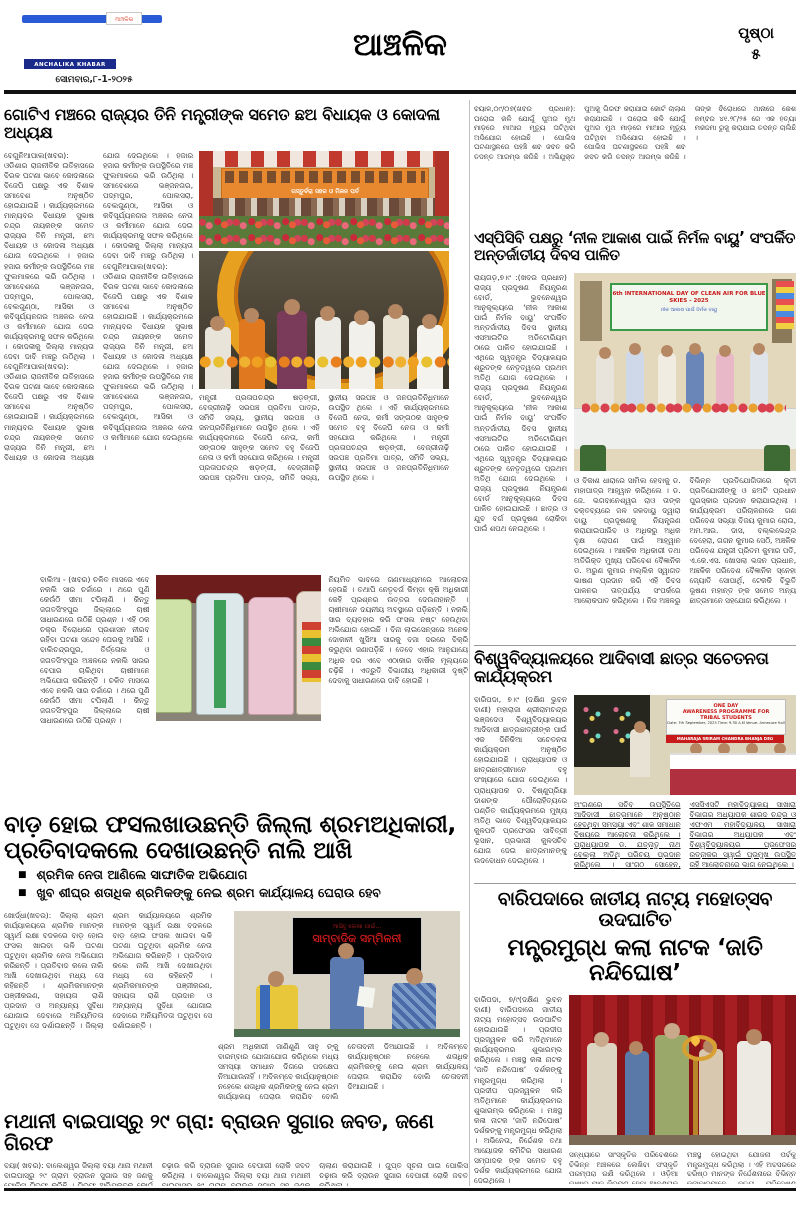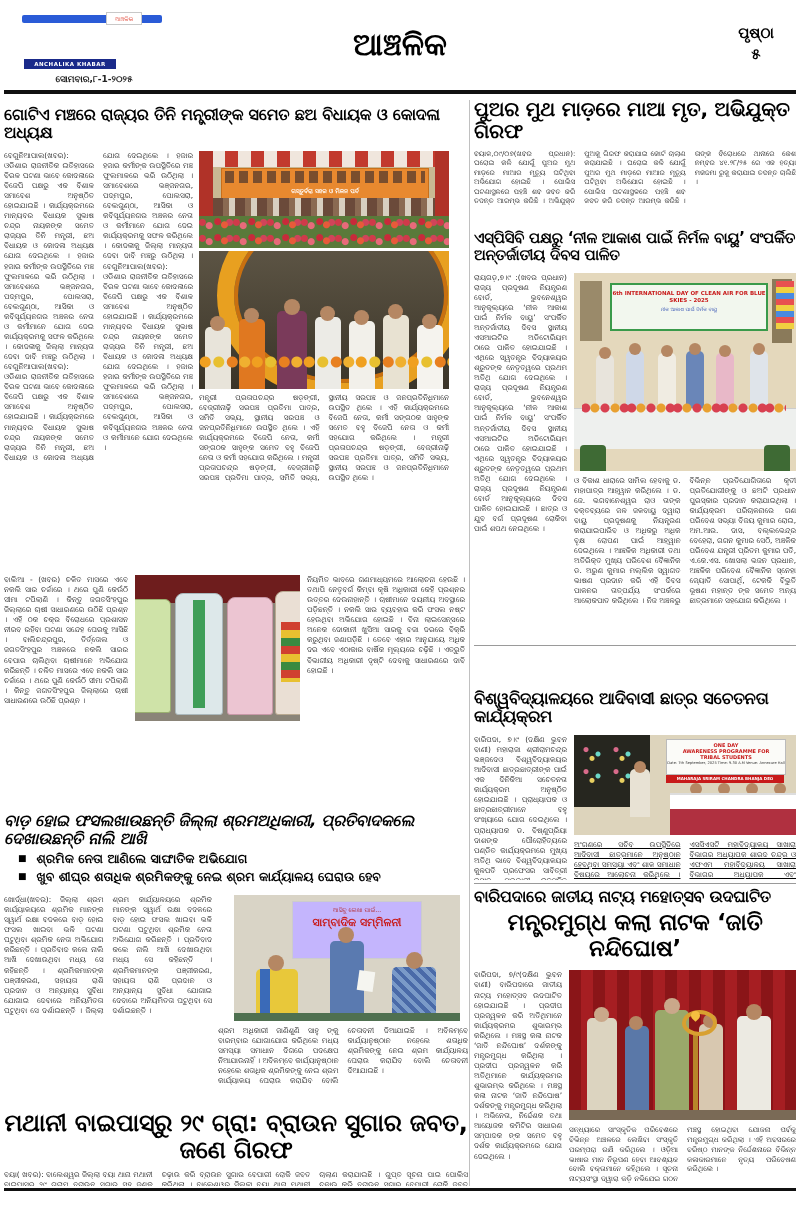--- a/index.html
+++ b/index.html
@@ -78,79 +78,78 @@
           <div class="fig" style="left:218px;bottom:0;width:26px;height:64px;background:#f5f3ee;"></div>
           <div class="head" style="left:223px;bottom:60px;width:15px;height:15px;"></div>
           <div class="abs" style="left:0;bottom:14px;width:250px;height:26px;background:radial-gradient(circle at 12% 50%, #f0a020 5px, transparent 6px),radial-gradient(circle at 38% 50%, #e8c030 5px, transparent 6px),radial-gradient(circle at 64% 50%, #e88020 5px, transparent 6px),radial-gradient(circle at 88% 50%, #f0b030 5px, transparent 6px);background-size:52px 26px;"></div>
         </div>
         <div class="body cols2" style="width:250px;height:134px;margin-top:4px;">ମନ୍ତ୍ରୀ ପ୍ରତାପଚନ୍ଦ୍ର ଷଡ଼ଙ୍ଗୀ, ବେଜ୍ରୀନାଢ଼ି ସରପଞ୍ଚ ପ୍ରତିମା ପାତ୍ର, ସମିତି ସଭ୍ୟ, ସ୍ଥାନୀୟ ସରପଞ୍ଚ ଓ ଜନପ୍ରତିନିଧିମାନେ ଉପସ୍ଥିତ ଥିଲେ । ଏହି କାର୍ଯ୍ୟକ୍ରମରେ ବିଜେପି ନେତା, କର୍ମୀ ସଙ୍ଗଠକ ସାହୁଙ୍କ ସମେତ ବହୁ ବିଜେପି ନେତା ଓ କର୍ମୀ ସହଯୋଗ କରିଥିଲେ । ମନ୍ତ୍ରୀ ପ୍ରତାପଚନ୍ଦ୍ର ଷଡ଼ଙ୍ଗୀ, ବେଜ୍ରୀନାଢ଼ି ସରପଞ୍ଚ ପ୍ରତିମା ପାତ୍ର, ସମିତି ସଭ୍ୟ, ସ୍ଥାନୀୟ ସରପଞ୍ଚ ଓ ଜନପ୍ରତିନିଧିମାନେ ଉପସ୍ଥିତ ଥିଲେ । ଏହି କାର୍ଯ୍ୟକ୍ରମରେ ବିଜେପି ନେତା, କର୍ମୀ ସଙ୍ଗଠକ ସାହୁଙ୍କ ସମେତ ବହୁ ବିଜେପି ନେତା ଓ କର୍ମୀ ସହଯୋଗ କରିଥିଲେ । ମନ୍ତ୍ରୀ ପ୍ରତାପଚନ୍ଦ୍ର ଷଡ଼ଙ୍ଗୀ, ବେଜ୍ରୀନାଢ଼ି ସରପଞ୍ଚ ପ୍ରତିମା ପାତ୍ର, ସମିତି ସଭ୍ୟ, ସ୍ଥାନୀୟ ସରପଞ୍ଚ ଓ ଜନପ୍ରତିନିଧିମାନେ ଉପସ୍ଥିତ ଥିଲେ ।</div>
       </div>
     </div>
   </div>
 
   <div class="abs" style="left:4px;top:566px;width:464px;height:244px;overflow:hidden;">
-    <div style="display:flex;gap:7px;margin-top:9px;">
+    <div style="display:flex;gap:7px;margin-top:9px;margin-left:36px;">
       <div class="body" style="width:124px;height:196px;">ବାଲିଆ - (ଖବର) ଚଳିତ ମାସରେ ଏବେ ନକଲି ସାର ଚର୍ଚ୍ଚାରେ । ଥରେ ପୁଣି କେଉଁଠି ସୀମା ଟପିଲାଣି । କିନ୍ତୁ ଜଗତସିଂହପୁର ଜିଲ୍ଲାରେ ଚାଷୀ ସାଧାରଣରେ ଉଠିଛି ପ୍ରଶ୍ନ । ଏହି ଠକ ଚକ୍ର ବିରୋଧରେ ପ୍ରଶାସନ ନୀରବ ରହିବା ଘଟଣା ସନ୍ଦେହ ଘେରକୁ ଆସିଛି । ବାଲିଚନ୍ଦ୍ରପୁର, ତିର୍ତ୍ତୋଲ ଓ ଜଗତସିଂହପୁର ଅଞ୍ଚଳରେ ନକଲି ସାରର ବେପାର ଚାଲିଥିବା ଚାଷୀମାନେ ଅଭିଯୋଗ କରିଛନ୍ତି । ଚଳିତ ମାସରେ ଏବେ ନକଲି ସାର ଚର୍ଚ୍ଚାରେ । ଥରେ ପୁଣି କେଉଁଠି ସୀମା ଟପିଲାଣି । କିନ୍ତୁ ଜଗତସିଂହପୁର ଜିଲ୍ଲାରେ ଚାଷୀ ସାଧାରଣରେ ଉଠିଛି ପ୍ରଶ୍ନ ।</div>
       <div style="width:165px;">
         <div class="photo" style="width:165px;height:146px;background:#8a8478;">
           <div class="abs" style="left:0;top:0;width:100%;height:28px;background:#6e1d1d;"></div>
           <div class="abs" style="left:-8px;top:24px;width:42px;height:112px;border-radius:6px 6px 3px 3px;background:#cfe3a8;border:1px solid #9ab070;"></div>
           <div class="abs" style="left:40px;top:18px;width:46px;height:120px;border-radius:8px 8px 3px 3px;background:#dde8ea;border:1px solid #aab8bc;">
             <div class="abs" style="left:17px;top:6px;width:12px;height:108px;background:#3f9e58;"></div>
           </div>
           <div class="abs" style="left:92px;top:22px;width:44px;height:116px;border-radius:8px 8px 3px 3px;background:#ecc5d2;border:1px solid #c898a8;"></div>
           <div class="abs" style="left:140px;top:16px;width:36px;height:122px;border-radius:8px 8px 3px 3px;background:#eadfd4;border:1px solid #b8a890;">
             <div class="abs" style="left:5px;top:30px;width:24px;height:60px;background:repeating-linear-gradient(#d04030 0 8px,#e8c030 8px 16px,#3a8a40 16px 24px);"></div>
           </div>
         </div>
       </div>
       <div class="body" style="width:158px;height:196px;">ନିୟମିତ ଭାବରେ ଗଣମାଧ୍ୟମରେ ଆଲୋଚନା ହେଉଛି । ତଥାପି ନେତୃବର୍ଗ କିମ୍ବା କୃଷି ଅଧିକାରୀ କେହି ପ୍ରଶ୍ନର ଉତ୍ତର ଦେଉନାହାନ୍ତି । ଚାଷୀମାନେ ଦୟନୀୟ ଅବସ୍ଥାରେ ପଡ଼ିଛନ୍ତି । ନକଲି ସାର ବ୍ୟବହାର କରି ଫସଲ ନଷ୍ଟ ହେଉଥିବା ଅଭିଯୋଗ ହୋଇଛି । ବିନା ଲାଇସେନ୍ସରେ ଅନେକ ଦୋକାନୀ ଖୁସିଆ ସାରକୁ ବଜା ଦରରେ ବିକ୍ରି କରୁଥିବା ଜଣାପଡ଼ିଛି । ତେବେ ଏହାର ଆନୁଯାୟେ ଅଧିକ ଦର ଏବେ ଏଠାକାର ବାର୍ଷିକ ମୂଲ୍ୟରେ ଚଢ଼ିଛି । ଏତ୍ରୁତି ବିଭାଗୀୟ ଅଧିକାରୀ ଦୃଷ୍ଟି ଦେବାକୁ ସାଧାରଣରେ ଦାବି ହୋଇଛି ।</div>
     </div>
   </div>
 
   <div class="abs" style="left:4px;top:812px;width:464px;height:296px;overflow:hidden;">
-    <div class="hl" style="font-size:16px;font-style:italic;">ବାଡ଼ ହୋଇ ଫସଲଖାଉଛନ୍ତି ଜିଲ୍ଲା ଶ୍ରମଅଧିକାରୀ, ପ୍ରତିବାଦକଲେ ଦେଖାଉଛନ୍ତି ନାଲି ଆଖି</div>
+    <div class="hl" style="font-size:23px;">ବାଡ଼ ହୋଇ ଫସଲଖାଉଛନ୍ତି ଜିଲ୍ଲା ଶ୍ରମଅଧିକାରୀ, ପ୍ରତିବାଦକଲେ ଦେଖାଉଛନ୍ତି ନାଲି ଆଖି</div>
     <div class="bullet-row">
         <span class="sq">■</span>
         <span>ଶ୍ରମିକ ନେତା ଆଣିଲେ ସାଙ୍ଘାତିକ ଅଭିଯୋଗ</span>
       </div>
     <div class="bullet-row">
         <span class="sq">■</span>
         <span>ଖୁବ ଶୀଘ୍ର ଶତାଧିକ ଶ୍ରମିକଙ୍କୁ ନେଇ ଶ୍ରମ କାର୍ଯ୍ୟାଳୟ ଘେରାଉ ହେବ</span>
       </div>
     <div style="display:flex;gap:6px;margin-top:10px;">
       <div class="body cols2" style="width:208px;height:218px;">ଖୋର୍ଦ୍ଧା(ଖବର): ଜିଲ୍ଲା ଶ୍ରମ କାର୍ଯ୍ୟାଳୟରେ ଶ୍ରମିକ ମାନଙ୍କ ସ୍ୱାର୍ଥ ରକ୍ଷା ବଦଳରେ ବାଡ଼ ହୋଇ ଫସଲ ଖାଇବା ଭଳି ଘଟଣା ଘଟୁଥିବା ଶ୍ରମିକ ନେତା ଅଭିଯୋଗ କରିଛନ୍ତି । ପ୍ରତିବାଦ କଲେ ନାଲି ଆଖି ଦେଖାଉଥିବା ମଧ୍ୟ ସେ କହିଛନ୍ତି । ଶ୍ରମିକମାନଙ୍କ ପଞ୍ଜୀକରଣ, ସହାୟତା ରାଶି ପ୍ରଦାନ ଓ ଅନ୍ୟାନ୍ୟ ସୁବିଧା ଯୋଗାଇ ଦେବାରେ ଅନିୟମିତତା ଘଟୁଥିବା ସେ ଦର୍ଶାଇଛନ୍ତି । ଜିଲ୍ଲା ଶ୍ରମ କାର୍ଯ୍ୟାଳୟରେ ଶ୍ରମିକ ମାନଙ୍କ ସ୍ୱାର୍ଥ ରକ୍ଷା ବଦଳରେ ବାଡ଼ ହୋଇ ଫସଲ ଖାଇବା ଭଳି ଘଟଣା ଘଟୁଥିବା ଶ୍ରମିକ ନେତା ଅଭିଯୋଗ କରିଛନ୍ତି । ପ୍ରତିବାଦ କଲେ ନାଲି ଆଖି ଦେଖାଉଥିବା ମଧ୍ୟ ସେ କହିଛନ୍ତି । ଶ୍ରମିକମାନଙ୍କ ପଞ୍ଜୀକରଣ, ସହାୟତା ରାଶି ପ୍ରଦାନ ଓ ଅନ୍ୟାନ୍ୟ ସୁବିଧା ଯୋଗାଇ ଦେବାରେ ଅନିୟମିତତା ଘଟୁଥିବା ସେ ଦର୍ଶାଇଛନ୍ତି ।</div>
       <div style="width:250px;">
         <div class="photo" style="width:226px;height:126px;margin-left:16px;background:#d9d4c6;">
-          <div class="abs" style="left:58px;top:6px;width:128px;height:56px;background:#c4b5fd;border:1px solid #ccc;">
+          <div class="abs" style="left:58px;top:6px;width:128px;height:56px;background:#000000;border:1px solid #ccc;">
             <div style="text-align:center;font-size:6px;color:#b02020;margin-top:4px;">ଆସିବୁ ଲେଖା ପାଇଁ...</div>
             <div style="text-align:center;font-size:11px;font-weight:bold;color:#c81a1a;margin-top:2px;">ସାମ୍ବାଦିକ ସମ୍ମିଳନୀ</div>
           </div>
           <div class="fig" style="left:22px;bottom:8px;width:42px;height:44px;background:#e8c83a;"></div>
           <div class="abs" style="left:26px;bottom:8px;width:10px;height:44px;background:#3a6ab8;"></div>
           <div class="head" style="left:34px;bottom:50px;width:16px;height:16px;"></div>
           <div class="fig" style="left:96px;bottom:8px;width:34px;height:72px;background:#5a7ab0;"></div>
           <div class="head" style="left:104px;bottom:78px;width:16px;height:16px;"></div>
           <div class="abs" style="left:124px;bottom:30px;width:16px;height:20px;background:#f5f5f0;transform:rotate(8deg);"></div>
           <div class="fig" style="left:158px;bottom:8px;width:44px;height:46px;background:repeating-linear-gradient(45deg,#4a6aa8 0 4px,#7a9ac8 4px 8px);"></div>
           <div class="head" style="left:172px;bottom:52px;width:17px;height:17px;"></div>
           <div class="abs" style="left:0;bottom:0;width:100%;height:8px;background:#4f7050;"></div>
         </div>
         <div class="body cols2" style="width:250px;height:82px;margin-top:5px;">ଶ୍ରମ ଅଧିକାରୀ ଜାଣିଶୁଣି ସାହୁ ଙ୍କୁ ବାରମ୍ବାର ଯୋଗାଯୋଗ କରିଥିଲେ ମଧ୍ୟ ସମସ୍ୟା ସମାଧାନ ଦିଗରେ ପଦକ୍ଷେପ ନିଆଯାଉନାହିଁ । ଅବିଳମ୍ବେ କାର୍ଯ୍ୟାନୁଷ୍ଠାନ ନହେଲେ ଶତାଧିକ ଶ୍ରମିକଙ୍କୁ ନେଇ ଶ୍ରମ କାର୍ଯ୍ୟାଳୟ ଘେରାଉ କରାଯିବ ବୋଲି ଚେତାବନୀ ଦିଆଯାଇଛି । ଅବିଳମ୍ବେ କାର୍ଯ୍ୟାନୁଷ୍ଠାନ ନହେଲେ ଶତାଧିକ ଶ୍ରମିକଙ୍କୁ ନେଇ ଶ୍ରମ କାର୍ଯ୍ୟାଳୟ ଘେରାଉ କରାଯିବ ବୋଲି ଚେତାବନୀ ଦିଆଯାଇଛି ।</div>
       </div>
     </div>
   </div>
 
   <div class="abs" style="left:4px;top:1110px;width:464px;height:76px;overflow:hidden;">
-    <div class="hl" style="font-size:24px;text-align:center;">ମଥାନୀ ବାଇପାସ୍‌ରୁ ୨୯ ଗ୍ରା: ବ୍ରାଉନ ସୁଗାର ଜବତ,  ଜଣେ  ଗିରଫ</div>
+    <div class="hl" style="font-size:20px;">ମଥାନୀ ବାଇପାସ୍‌ରୁ ୨୯ ଗ୍ରା: ବ୍ରାଉନ ସୁଗାର ଜବତ,  ଜଣେ  ଗିରଫ</div>
     <div class="body cols3" style="width:464px;height:46px;margin-top:6px;">ବୟା( ଖବର): ବାଲେଶ୍ୱର ଜିଲ୍ଲା ବୟା ଥାନା ମଥାନୀ ବାଇପାସ୍‌ରୁ ୨୯ ଗ୍ରାମ ବ୍ରାଉନ ସୁଗାର ସହ ଜଣକୁ ପୋଲିସ ଗିରଫ କରିଛି । ଗିରଫ ଅଭିଯୁକ୍ତକୁ କୋର୍ଟ ଚାଲାଣ କରାଯାଇଛି । ଗୁପ୍ତ ସୂଚନା ପାଇ ପୋଲିସ ଚଢ଼ାଉ କରି ବ୍ରାଉନ ସୁଗାର ବେପାରୀ ରୋକି ଜବତ କରିଥିଲା । ବାଲେଶ୍ୱର ଜିଲ୍ଲା ବୟା ଥାନା ମଥାନୀ ବାଇପାସ୍‌ରୁ ୨୯ ଗ୍ରାମ ବ୍ରାଉନ ସୁଗାର ସହ ଜଣକୁ ପୋଲିସ ଗିରଫ କରିଛି । ଗିରଫ ଅଭିଯୁକ୍ତକୁ କୋର୍ଟ ଚାଲାଣ କରାଯାଇଛି । ଗୁପ୍ତ ସୂଚନା ପାଇ ପୋଲିସ ଚଢ଼ାଉ କରି ବ୍ରାଉନ ସୁଗାର ବେପାରୀ ରୋକି ଜବତ କରିଥିଲା ।</div>
   </div>
 
   <div class="abs" style="left:474px;top:98px;width:322px;height:128px;overflow:hidden;">
-    <div class="hl" style="font-size:20px;">ପୁଅର ମୁଥ ମାଡ଼ରେ ମାଆ ମୃତ, ଅଭିଯୁକ୍ତ ଗିରଫ</div>
     <div class="body cols3" style="width:322px;height:88px;margin-top:7px;font-size:7px;">ବୟାଳ,୦୯/୦୭(ଖବର ପ୍ରଧାନ): ଘରୋଇ କଳି ଯୋଗୁଁ ପୁଅର ମୁଥ ମାଡ଼ରେ ମାଆର ମୃତ୍ୟୁ ଘଟିଥିବା ଅଭିଯୋଗ ହୋଇଛି । ପୋଲିସ ଘଟଣାସ୍ଥଳରେ ପହଞ୍ଚି ଶବ ଜବତ କରି ତଦନ୍ତ ଆରମ୍ଭ କରିଛି । ଅଭିଯୁକ୍ତ ପୁଅକୁ ଗିରଫ କରାଯାଇ କୋର୍ଟ ଚାଲାଣ କରାଯାଇଛି । ଘରୋଇ କଳି ଯୋଗୁଁ ପୁଅର ମୁଥ ମାଡ଼ରେ ମାଆର ମୃତ୍ୟୁ ଘଟିଥିବା ଅଭିଯୋଗ ହୋଇଛି । ପୋଲିସ ଘଟଣାସ୍ଥଳରେ ପହଞ୍ଚି ଶବ ଜବତ କରି ତଦନ୍ତ ଆରମ୍ଭ କରିଛି । ତାଙ୍କ ବିରୋଧରେ ଥାନାରେ କେଶ ନମ୍ବର ୪୧.୨୮/୨୫ ରେ ଏକ ହତ୍ୟା ମକଦ୍ଦମା ରୁଜୁ କରାଯାଇ ତଦନ୍ତ ଚାଲିଛି ।</div>
   </div>
 
   <div class="abs" style="left:474px;top:230px;width:322px;height:412px;overflow:hidden;">
     <div class="hl" style="font-size:15px;">ଏସ୍‌ପିସିବି ପକ୍ଷରୁ ‘ନୀଳ ଆକାଶ ପାଇଁ ନିର୍ମଳ ବାୟୁ’ ସଂପର୍କିତ ଅନ୍ତର୍ଜାତୀୟ ଦିବସ ପାଳିତ</div>
     <div style="display:flex;gap:7px;margin-top:9px;">
       <div class="body" style="width:93px;height:372px;">ରାୟଗଡ଼,୭।୯ :(ଖବର ପ୍ରଧାନ) ରାଜ୍ୟ ପ୍ରଦୂଷଣ ନିୟନ୍ତ୍ରଣ ବୋର୍ଡ, ଭୁବନେଶ୍ୱର ଆନୁକୂଲ୍ୟରେ ‘ନୀଳ ଆକାଶ ପାଇଁ ନିର୍ମଳ ବାୟୁ’ ସଂପର୍କିତ ଅନ୍ତର୍ଜାତୀୟ ଦିବସ ସ୍ଥାନୀୟ ଏସଆଇଟିର ଅଡିଟୋରିୟମ ଠାରେ ପାଳିତ ହୋଇଯାଇଛି । ଏଥିରେ ସ୍ୱତନ୍ତ୍ର ବିଦ୍ୟାଳୟର ଶ୍ରୁତଙ୍କ ନେତୃତ୍ୱରେ ପ୍ରଥମ ଅତିଥି ଯୋଗ ଦେଇଥିଲେ । ରାଜ୍ୟ ପ୍ରଦୂଷଣ ନିୟନ୍ତ୍ରଣ ବୋର୍ଡ, ଭୁବନେଶ୍ୱର ଆନୁକୂଲ୍ୟରେ ‘ନୀଳ ଆକାଶ ପାଇଁ ନିର୍ମଳ ବାୟୁ’ ସଂପର୍କିତ ଅନ୍ତର୍ଜାତୀୟ ଦିବସ ସ୍ଥାନୀୟ ଏସଆଇଟିର ଅଡିଟୋରିୟମ ଠାରେ ପାଳିତ ହୋଇଯାଇଛି । ଏଥିରେ ସ୍ୱତନ୍ତ୍ର ବିଦ୍ୟାଳୟର ଶ୍ରୁତଙ୍କ ନେତୃତ୍ୱରେ ପ୍ରଥମ ଅତିଥି ଯୋଗ ଦେଇଥିଲେ । ରାଜ୍ୟ ପ୍ରଦୂଷଣ ନିୟନ୍ତ୍ରଣ ବୋର୍ଡ ଆନୁକୂଲ୍ୟରେ ଦିବସ ପାଳିତ ହୋଇଯାଇଛି । ଛାତ୍ର ଓ ଯୁବ ବର୍ଗ ପ୍ରଦୂଷଣ ରୋକିବା ପାଇଁ ଶପଥ ନେଇଥିଲେ ।</div>
       <div style="width:222px;">
         <div class="photo" style="width:222px;height:198px;background:#e4d8bc;">
           <div class="abs" style="left:6px;top:8px;width:22px;height:60px;background:#9a8a6a;"></div>
@@ -178,21 +177,21 @@
           <div class="abs" style="left:6px;bottom:0;width:26px;height:26px;background:#3e6a34;border-radius:4px 4px 0 0;"></div>
           <div class="abs" style="right:6px;bottom:0;width:26px;height:26px;background:#3e6a34;border-radius:4px 4px 0 0;"></div>
         </div>
         <div class="body cols2" style="width:222px;height:166px;margin-top:5px;">ଓ ବିକାଶ ଧାରାରେ ସାମିଲ ହେବାକୁ ଡ. ମହାପାତ୍ର ଆହ୍ୱାନ କରିଥିଲେ । ଡ. ଜେ. ଭଗବାନେଶ୍ୱର ରାଓ ତାଙ୍କ ବକ୍ତବ୍ୟରେ ଜଳ ଜଳବାୟୁ ଦ୍ୱାରା ବାୟୁ ପ୍ରଦୂଷଣକୁ ନିୟନ୍ତ୍ରଣ କରାଯାଇପାରିବ ଓ ଅଧିକରୁ ଅଧିକ ବୃକ୍ଷ ରୋପଣ ପାଇଁ ଆହ୍ୱାନ ଦେଇଥିଲେ । ଆଞ୍ଚଳିକ ଅଧିକାରୀ ତଥା ଅତିରିକ୍ତ ମୁଖ୍ୟ ପରିବେଶ ବୈଜ୍ଞାନିକ ଡ. ଅରୁଣ କୁମାର ମଲ୍ଲିକ ସ୍ୱାଗତ ଭାଷଣ ପ୍ରଦାନ କରି ଏହି ଦିବସ ପାଳନର ତାତ୍ପର୍ଯ୍ୟ ସଂପର୍କରେ ଆଲୋକପାତ କରିଥିଲେ । ନିଜ ଅଞ୍ଚଳରୁ ବିଭିନ୍ନ ପ୍ରତିଯୋଗିତାରେ କୃତୀ ପ୍ରତିଯୋଗୀଙ୍କୁ ଓ ଛଅଟି ପ୍ରଧାନ ପୁରସ୍କାର ପ୍ରଦାନ କରାଯାଇଥିଲା । କାର୍ଯ୍ୟକ୍ରମ ପରିଚାଳନାରେ ଗଣ ପରିବେଶ ସଭ୍ୟା ବିଜୟ କୁମାର ରୋଇ, ଅମ.ଆର. ଦାସ, ବଲ୍ଲଭେନ୍ଦ୍ର ବେହେରା, ଗଗନ କୁମାର ସେଠି, ଅଞ୍ଚଳିକ ପରିବେଶ ଯନ୍ତ୍ରୀ ପ୍ରିତମ କୁମାର ପତି, ଏ.କେ.ଏସ. ଖୋସଲା ଭଜନ ପ୍ରଧାନ, ଅଞ୍ଚଳିକ ପରିବେଶ ବୈଜ୍ଞାନିକ ସ୍ନେହା ଜ୍ୟୋତି ସୋପାର୍ଥି, ଟେକକି ବିଭୁତି ଭୂଷଣ ମହାନ୍ତ ଙ୍କ ସମେତ ଅନ୍ୟ ଛାତ୍ରମାନେ ସହଯୋଗ କରିଥିଲେ ।</div>
       </div>
     </div>
   </div>
   <div class="abs rule-thin" style="left:474px;top:645px;width:322px;"></div>
 
   <div class="abs" style="left:474px;top:650px;width:322px;height:230px;overflow:hidden;">
-    <div class="hl" style="font-size:16.5px;margin-top:40px;">ବିଶ୍ୱବିଦ୍ୟାଳୟରେ ଆଦିବାସୀ ଛାତ୍ର ସଚେତନତା କାର୍ଯ୍ୟକ୍ରମ</div>
+    <div class="hl" style="font-size:16.5px;">ବିଶ୍ୱବିଦ୍ୟାଳୟରେ ଆଦିବାସୀ ଛାତ୍ର ସଚେତନତା କାର୍ଯ୍ୟକ୍ରମ</div>
     <div style="display:flex;gap:7px;margin-top:8px;">
       <div class="body" style="width:93px;height:192px;">ବାରିପଦା, ୭।୯ (ଦକ୍ଷିଣ ଭୁବନ ବାଣୀ) ମହାରାଜା ଶ୍ରୀରାମଚନ୍ଦ୍ର ଭଞ୍ଜଦେଓ ବିଶ୍ୱବିଦ୍ୟାଳୟର ଆଦିବାସୀ ଛାତ୍ରଛାତ୍ରୀଙ୍କ ପାଇଁ ଏକ ଦିନିକିଆ ସଚେତନତା କାର୍ଯ୍ୟକ୍ରମ ଅନୁଷ୍ଠିତ ହୋଇଯାଇଛି । ପ୍ରାଧ୍ୟାପକ ଓ ଛାତ୍ରଛାତ୍ରୀମାନେ ବହୁ ସଂଖ୍ୟାରେ ଯୋଗ ଦେଇଥିଲେ । ପ୍ରାଧ୍ୟାପକ ଡ. ବିଷ୍ଣୁପ୍ରିୟା ଦାଶଙ୍କ ପୌରୋହିତ୍ୟରେ ପଣ୍ଡିତ କାର୍ଯ୍ୟକ୍ରମରେ ମୁଖ୍ୟ ଅତିଥି ଭାବେ ବିଶ୍ୱବିଦ୍ୟାଳୟର କୁଳପତି ପ୍ରଫେସର ସାବିତ୍ରୀ ଭୂସାନ, ପ୍ରଭାରୀ କୁଳସଚିବ ଯୋଗ ଦେଇ ଛାତ୍ରମାନଙ୍କୁ ଉଦବୋଧନ ଦେଇଥିଲେ ।</div>
       <div style="width:222px;text-decoration:underline;">
         <div class="photo" style="width:222px;height:100px;background:#ddd4bc;">
           <div class="abs" style="left:0;top:0;width:76px;height:72px;background:#26261f;">
             <div class="abs" style="left:6px;top:8px;width:60px;height:40px;background:radial-gradient(circle at 20% 30%, #d86a8a 2px, transparent 3px),radial-gradient(circle at 60% 50%, #6ad8c8 2px, transparent 3px),radial-gradient(circle at 40% 70%, #e8d060 2px, transparent 3px);background-size:30px 22px;"></div>
           </div>
           <div class="abs" style="left:92px;top:4px;width:118px;height:34px;background:#fbfbf8;border:1px solid #bbb;">
             <div style="text-align:center;font-size:5px;font-weight:bold;color:#c81a1a;line-height:1.25;margin-top:2px;">ONE DAY</div>
             <div style="text-align:center;font-size:5px;font-weight:bold;color:#c81a1a;line-height:1.25;">AWARENESS PROGRAMME FOR</div>
@@ -208,21 +207,21 @@
           <div class="head" style="left:200px;bottom:40px;width:12px;height:12px;"></div>
           <div class="abs" style="left:96px;bottom:0;width:126px;height:40px;background:#fff;border-top:2px solid #ddd;box-shadow:inset 0 -26px 0 #b03040;"></div>
         </div>
         <div class="body cols2" style="width:222px;height:86px;margin-top:5px;">ଅଂଗଣରେ ସଚିବ ଉପସ୍ଥିତିରେ ଆଦିବାସୀ ଛାତ୍ରମାନେ ଅନୁଷ୍ଠାନ ହେବଥିବା ସମସ୍ୟା ଏବଂ ଶାଳ ସମାଧାନ ବିଷୟରେ ଆଲୋଚନା କରିଥିଲେ । ପ୍ରାଧ୍ୟାପକ ଡ. ଯତ୍ନାତୁ ନାଥ ବେଲ୍ଲା ଅତିଥି ପରିଚୟ ପ୍ରଦାନ କରିଥିଲେ । ସାଂଗଠ ସୋହେନ, ଏସସିଏସଟି ମହାବିଦ୍ୟାଳୟ ସାଖାରା ବିଭାଗର ଅଧ୍ୟାପକ ଶାରଦ ଚନ୍ଦ୍ର ଓ ଏଫଏମ ମହାବିଦ୍ୟାଳୟ ସାଖାରା ବିଭାଗର ଅଧ୍ୟାପକ ଏବଂ ବିଶ୍ୱବିଦ୍ୟାଳୟର ପ୍ରଫେସର ରତ୍ନାକର ସ୍ୱାଇଁ ପ୍ରମୁଖ ଉପସ୍ଥିତ ରହି ଆଲୋଚନାରେ ଭାଗ ନେଇଥିଲେ ।</div>
       </div>
     </div>
   </div>
   <div class="abs rule-thin" style="left:474px;top:883px;width:322px;"></div>
 
   <div class="abs" style="left:474px;top:888px;width:322px;height:296px;overflow:hidden;">
-    <div class="hl" style="font-size:16px;">ବାରିପଦାରେ ଜାତୀୟ ନାଟ୍ୟ ମହୋତ୍ସବ ଉଦଘାଟିତ</div>
+    <div class="hl" style="font-size:19px;text-align:center;">ବାରିପଦାରେ ଜାତୀୟ ନାଟ୍ୟ ମହୋତ୍ସବ ଉଦଘାଟିତ</div>
     <div class="hl" style="font-size:23px;text-align:center;margin-top:4px;">ମନ୍ତ୍ରମୁଗ୍ଧ କଲା ନାଟକ ‘ଜାତି ନନ୍ଦିଘୋଷ’</div>
     <div style="display:flex;gap:7px;margin-top:9px;">
       <div class="body" style="width:88px;height:232px;">ବାରିପଦା, ୭/୯(ଦକ୍ଷିଣ ଭୁବନ ବାଣୀ) ବାରିପଦାରେ ଜାତୀୟ ନାଟ୍ୟ ମହୋତ୍ସବ ଉଦଘାଟିତ ହୋଇଯାଇଛି । ପ୍ରଦୀପ ପ୍ରଜ୍ୱଳନ କରି ଅତିଥିମାନେ କାର୍ଯ୍ୟକ୍ରମର ଶୁଭାରମ୍ଭ କରିଥିଲେ । ମଞ୍ଚସ୍ଥ କଳା ନାଟକ ‘ଜାତି ନନ୍ଦିଘୋଷ’ ଦର୍ଶକଙ୍କୁ ମନ୍ତ୍ରମୁଗ୍ଧ କରିଥିଲା । ପ୍ରଦୀପ ପ୍ରଜ୍ୱଳନ କରି ଅତିଥିମାନେ କାର୍ଯ୍ୟକ୍ରମର ଶୁଭାରମ୍ଭ କରିଥିଲେ । ମଞ୍ଚସ୍ଥ କଳା ନାଟକ ‘ଜାତି ନନ୍ଦିଘୋଷ’ ଦର୍ଶକଙ୍କୁ ମନ୍ତ୍ରମୁଗ୍ଧ କରିଥିଲା । ଅଭିନେତା, ନିର୍ଦ୍ଦେଶକ ତଥା ଆୟୋଜକ କମିଟିର ସାଧାରଣ ସମ୍ପାଦକ ଙ୍କ ସମେତ ବହୁ ଦର୍ଶକ କାର୍ଯ୍ୟକ୍ରମରେ ଯୋଗ ଦେଇଥିଲେ ।</div>
       <div style="width:227px;">
         <div class="photo" style="width:227px;height:150px;background:repeating-linear-gradient(90deg,#8a1518 0 12px,#a61e22 12px 24px);">
           <div class="abs" style="left:0;bottom:0;width:100%;height:10px;background:#7a6a56;"></div>
           <div class="fig" style="left:18px;bottom:10px;width:30px;height:92px;background:#dcd4c0;"></div>
           <div class="head" style="left:25px;bottom:98px;width:15px;height:15px;background:#caa88a;"></div>
           <div class="fig" style="left:56px;bottom:10px;width:24px;height:84px;background:#5a78a8;"></div>
           <div class="head" style="left:60px;bottom:90px;width:14px;height:14px;"></div>

